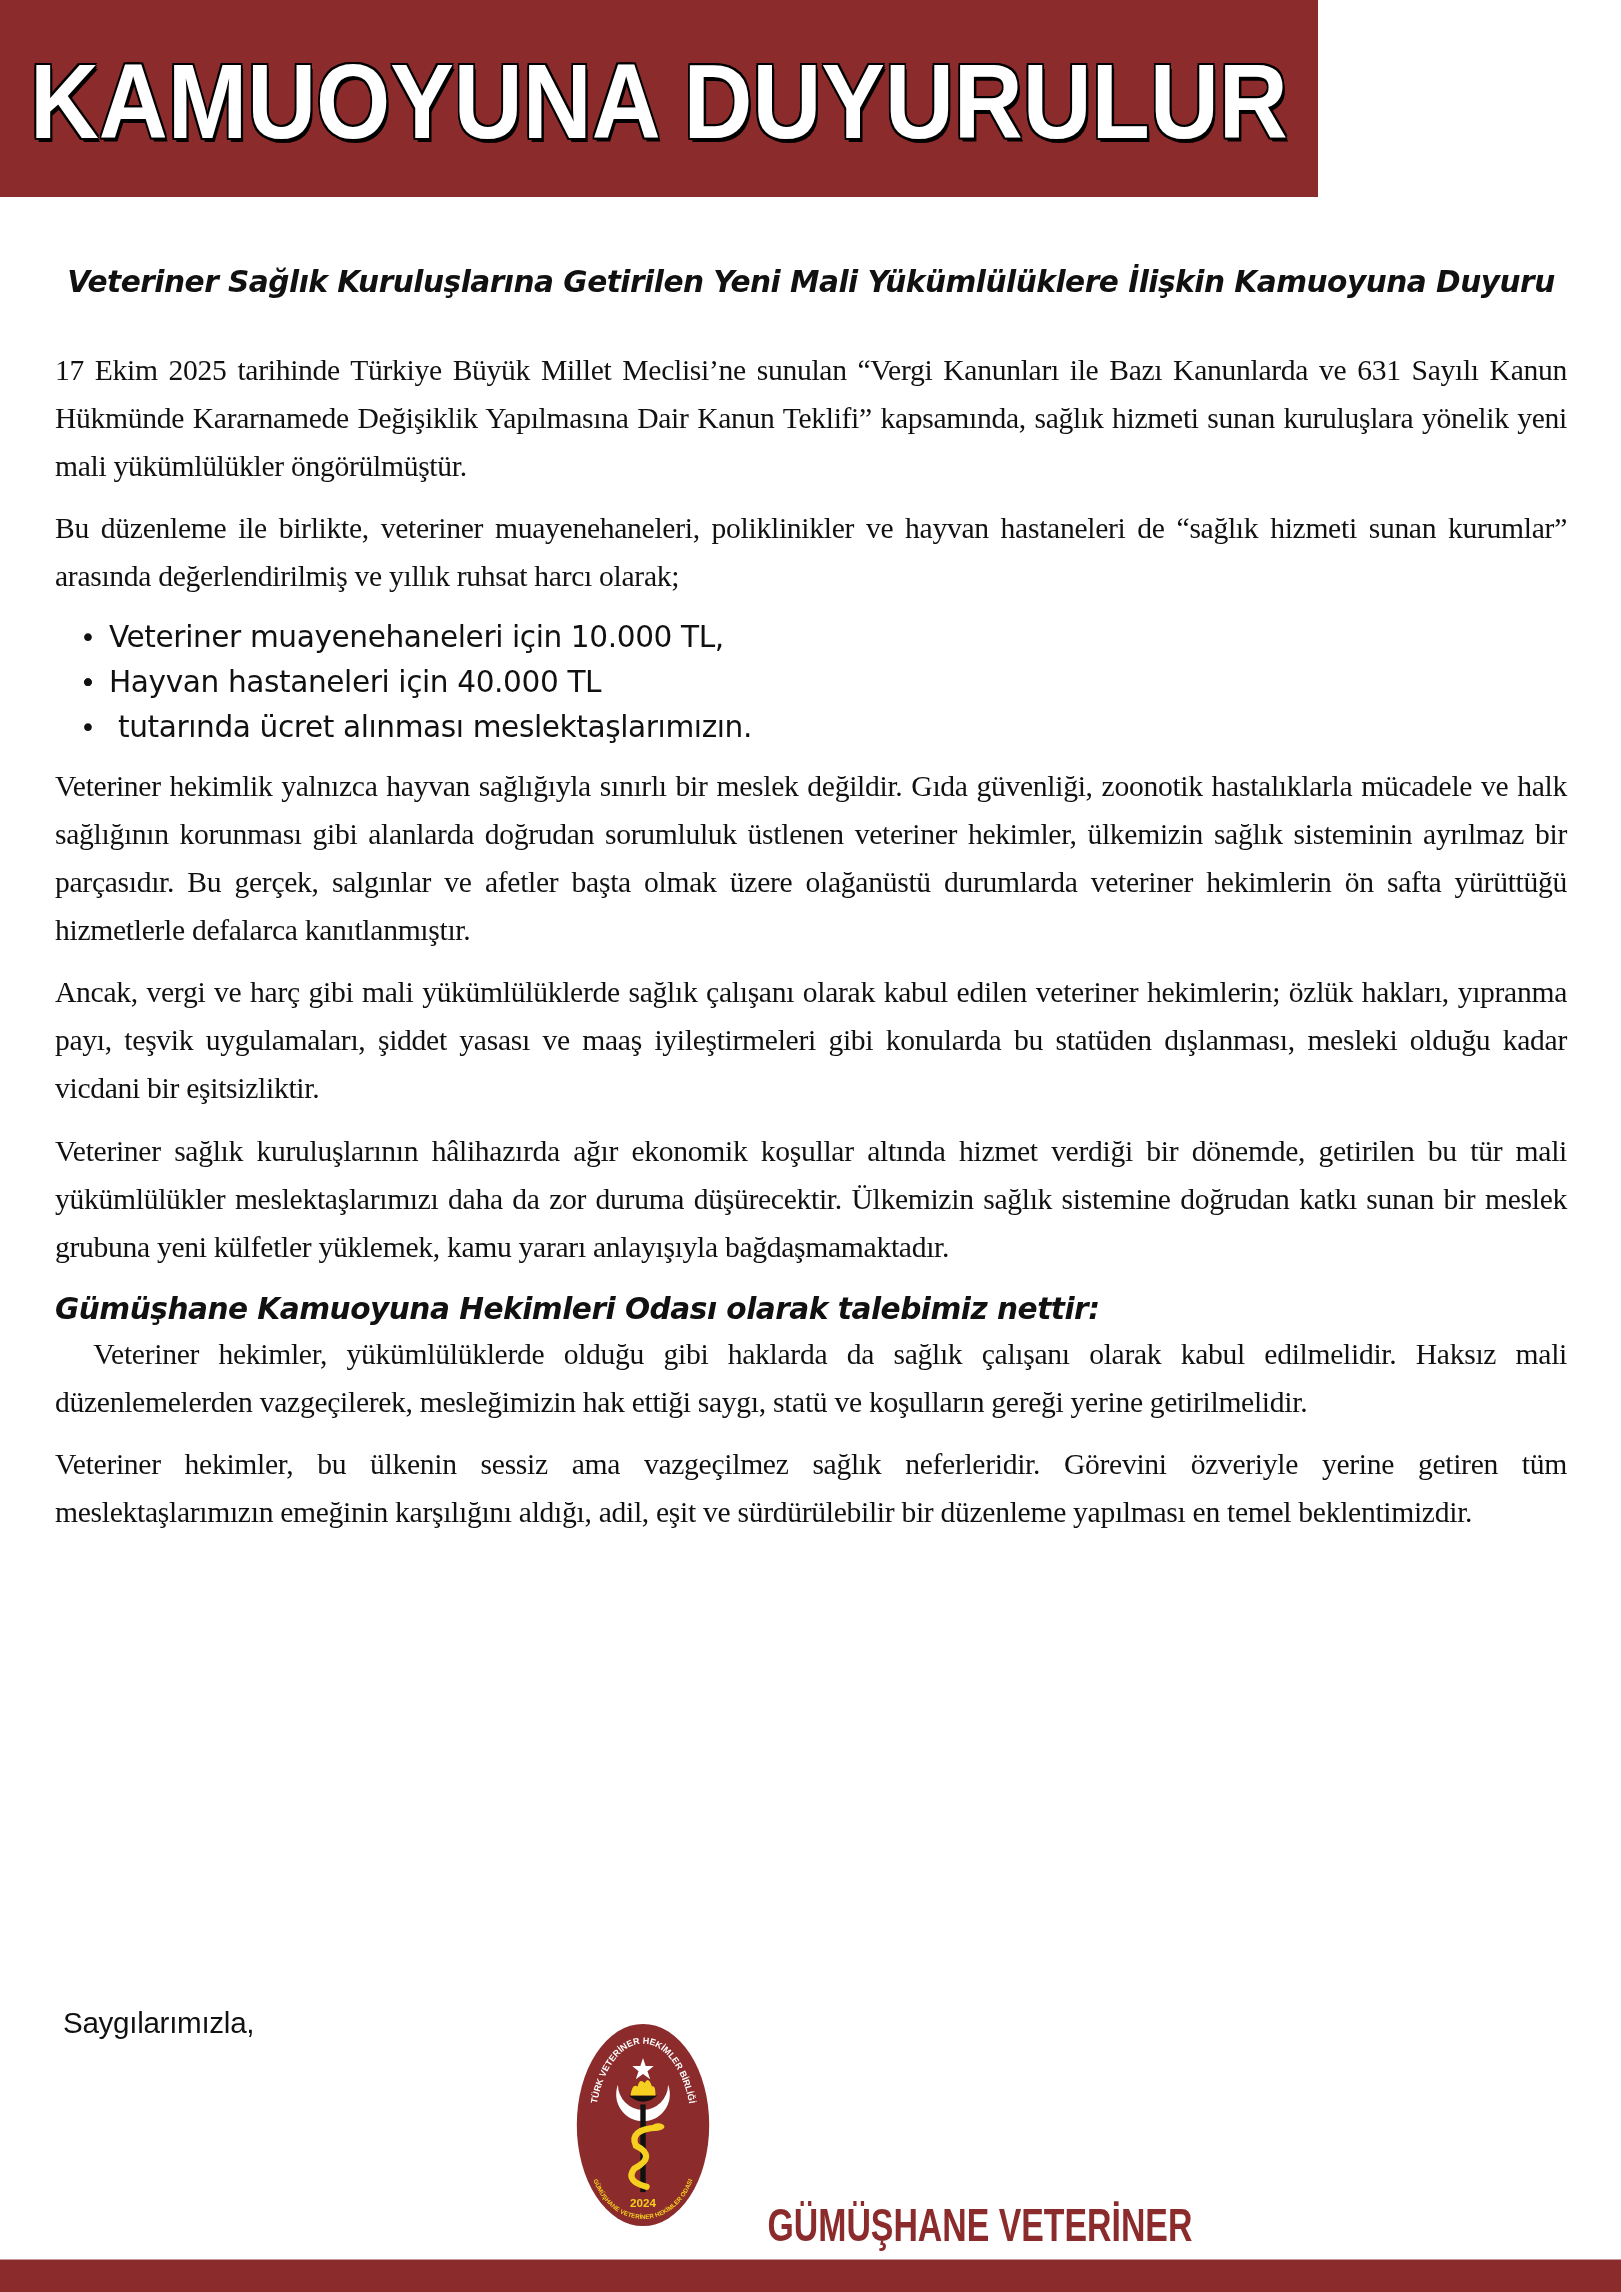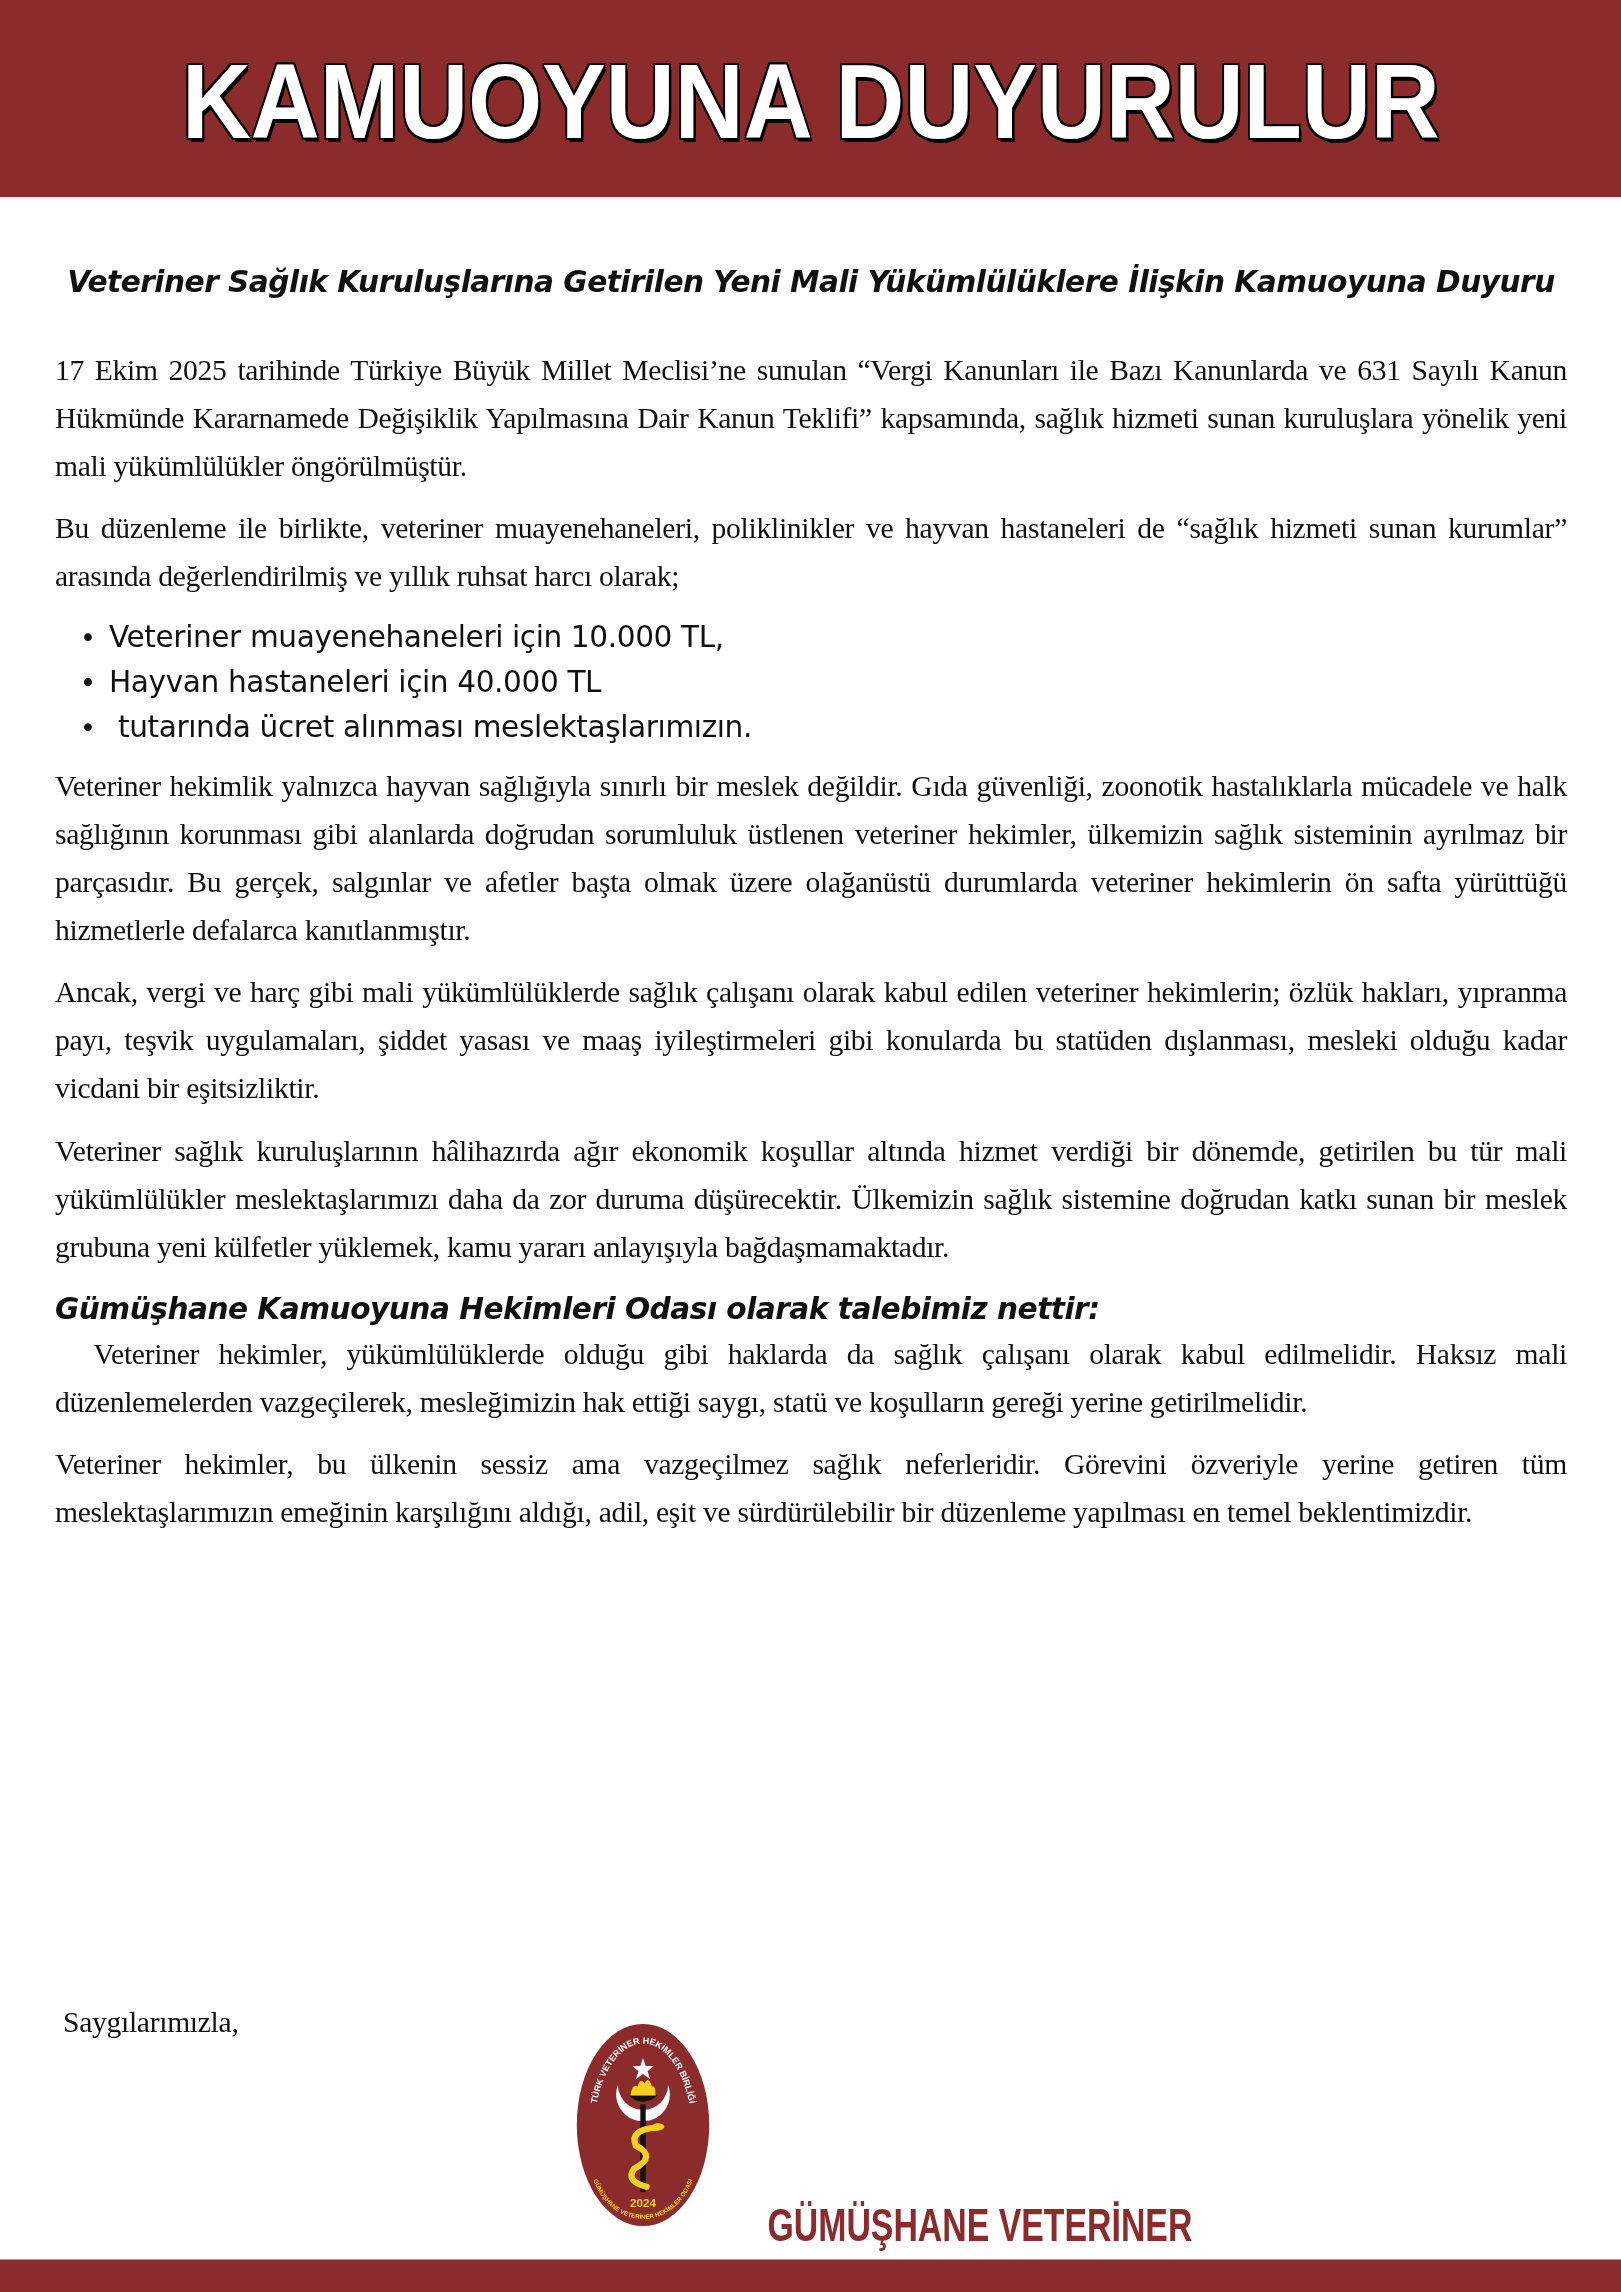--- a/index.html
+++ b/index.html
@@ -7,21 +7,21 @@
       width: 1621px;
       height: 2293px;
       background: #ffffff;
       position: relative;
       overflow: hidden;
       font-family: "Liberation Sans", "DejaVu Sans", sans-serif;
       color: #111111;
     }
     .header-band {
       position: absolute; left: 0; top: 0;
-      width: 1621px; height: 197px;
+      width: 1318px; height: 197px;
       background: #8b2b2b;
       display: flex; align-items: center; justify-content: center;
     }
     .header-title {
       font-family: "Liberation Sans", sans-serif;
       font-weight: bold;
       font-size: 106px;
       letter-spacing: 0px;
       color: #ffffff;
       transform: scaleX(0.9);
@@ -77,21 +77,21 @@
       font-weight: bold;
       font-style: italic;
       font-size: 29.6px;
       line-height: 41px;
       margin: 18px 0 0 0;
       letter-spacing: -0.5px;
     }
     .closing {
       position: absolute;
       left: 63px; top: 2006px;
-      font-family: Liberation Serif, serif;
+      font-family: Liberation Sans, sans-serif;
       font-size: 29.6px;
       letter-spacing: -0.3px;
     }
     .seal {
       position: absolute;
       left: 575px; top: 2022px;
       width: 136px; height: 206px;
     }
     .org-name {
       position: absolute;

